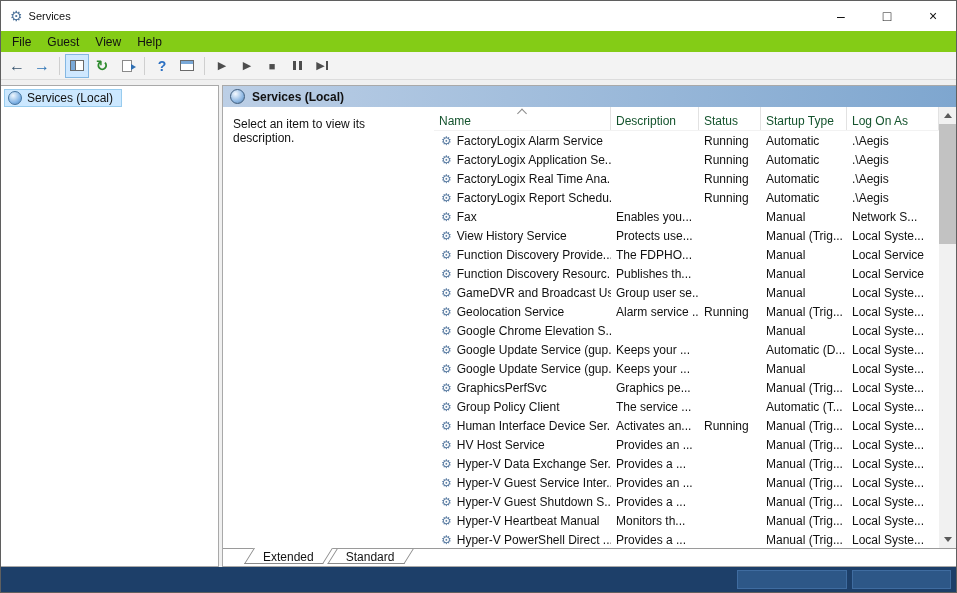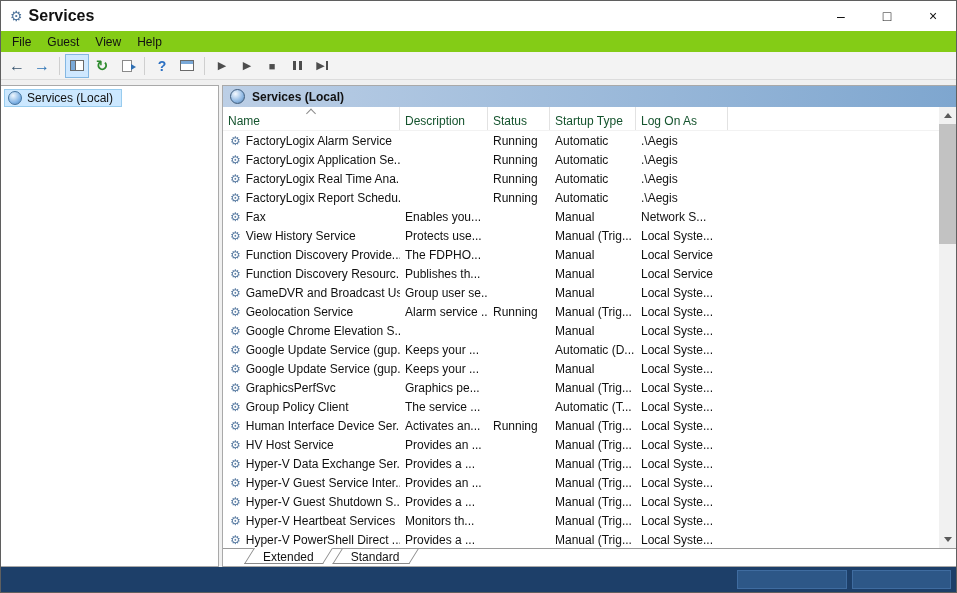--- a/index.html
+++ b/index.html
@@ -6,21 +6,21 @@
   body {
     width: 957px; height: 593px;
     font-family: "Liberation Sans", "DejaVu Sans", sans-serif;
     font-size: 12px; color: #111; background: #fff;
   }
   .win { width: 957px; height: 593px; border: 1px solid #5f5f5f; display: flex; flex-direction: column; background: #f0f0f0; }
 
   
   .titlebar { height: 30px; background: #fff; display: flex; align-items: center; flex: 0 0 auto; }
   .title-icon { margin: 0 6px 0 9px; color: #50759c; font-size: 14px; line-height: 1; }
-  .title-text { font-size: 16px; font-weight: bold; }
+  .title-text { font-size: 11px; }
   .win-controls { margin-left: auto; display: flex; height: 100%; }
   .win-btn { width: 46px; display: flex; align-items: center; justify-content: center; font-size: 14px; color: #111; cursor: default; }
 
   
   .menubar { height: 21px; background: #84cc16; display: flex; align-items: center; padding-left: 3px; flex: 0 0 auto; }
   .menu-item { padding: 2px 8px; }
 
   
   .toolbar { height: 28px; background: #f3f3f3; border-bottom: 1px solid #dcdcdc; display: flex; align-items: center; padding: 0 4px; gap: 1px; flex: 0 0 auto; }
   .tbtn { width: 24px; height: 24px; display: flex; align-items: center; justify-content: center; border: 1px solid transparent; }
@@ -62,21 +62,21 @@
   .c.name { display: flex; align-items: center; gap: 5px; padding-left: 7px; }
   .gear { color: #5b7da3; font-size: 12px; line-height: 1; flex: 0 0 auto; }
 
   .vscroll { position: absolute; top: 0; right: 0; bottom: 0; width: 17px; background: #f1f1f1; display: flex; flex-direction: column; }
   .sbtn { height: 17px; flex: 0 0 auto; display: flex; align-items: center; justify-content: center; }
   .tri-up { width: 0; height: 0; border-left: 4px solid transparent; border-right: 4px solid transparent; border-bottom: 5px solid #5a5a5a; }
   .tri-down { width: 0; height: 0; border-left: 4px solid transparent; border-right: 4px solid transparent; border-top: 5px solid #5a5a5a; }
   .strack { flex: 1 1 auto; position: relative; }
   .sthumb { position: absolute; top: 0; left: 0; width: 17px; height: 120px; background: #c2c2c2; }
 
-  .tabs { height: 18px; flex: 0 0 auto; background: #fff; border-top: 1px solid #9a9a9a; display: flex; padding-left: 26px; gap: 9px; }
+  .tabs { height: 18px; flex: 0 0 auto; background: #fff; border-top: 1px solid #9a9a9a; display: flex; padding-left: 26px; gap: 4px; }
   .tab { position: relative; padding: 1px 14px 0; }
   .tab .tlbl { position: relative; z-index: 1; }
   .tab::before { content: ''; position: absolute; top: 0; bottom: 2px; left: 0; right: 0; background: #fff; border: 1px solid #8a8a8a; border-top: none; transform: skewX(-32deg); }
   .tab.active::before { top: -1px; }
 
   
   .statusbar { height: 25px; flex: 0 0 auto; background: #1d3f69; display: flex; align-items: center; justify-content: flex-end; gap: 5px; padding: 3px 5px; }
   .status-seg { height: 19px; background: #2d5787; border: 1px solid #3f6ca0; }
   .seg1 { width: 110px; }
   .seg2 { width: 99px; }
@@ -167,20 +167,23 @@
       </div>
     </div>
 
     <div class="content-panel">
       <div class="band">
         <span class="band-icon"></span>
         <span>Services (Local)</span>
       </div>
 
       <div class="view-body">
+        <div class="desc-area">
+          <span>Select an item to view its description.</span>
+        </div>
 
         <div class="list-area">
           <div class="lheader">
             <div class="hcell">
               <span class="chev"></span>
               <span>Name</span>
             </div>
             <div class="hcell"><span>Description</span></div>
             <div class="hcell"><span>Status</span></div>
             <div class="hcell"><span>Startup Type</span></div>
@@ -383,21 +386,21 @@
                   <span>Hyper-V Guest Shutdown S...</span>
                 </div>
                 <div class="c">Provides a ...</div>
                 <div class="c"></div>
                 <div class="c">Manual (Trig...</div>
                 <div class="c">Local Syste...</div>
               </div>
               <div class="lrow">
                 <div class="c name">
                   <span class="gear">⚙</span>
-                  <span>Hyper-V Heartbeat Services</span>
+                  <span>Hyper-V Heartbeat Manual</span>
                 </div>
                 <div class="c">Monitors th...</div>
                 <div class="c"></div>
                 <div class="c">Manual (Trig...</div>
                 <div class="c">Local Syste...</div>
               </div>
               <div class="lrow">
                 <div class="c name">
                   <span class="gear">⚙</span>
                   <span>Hyper-V PowerShell Direct ...</span>

